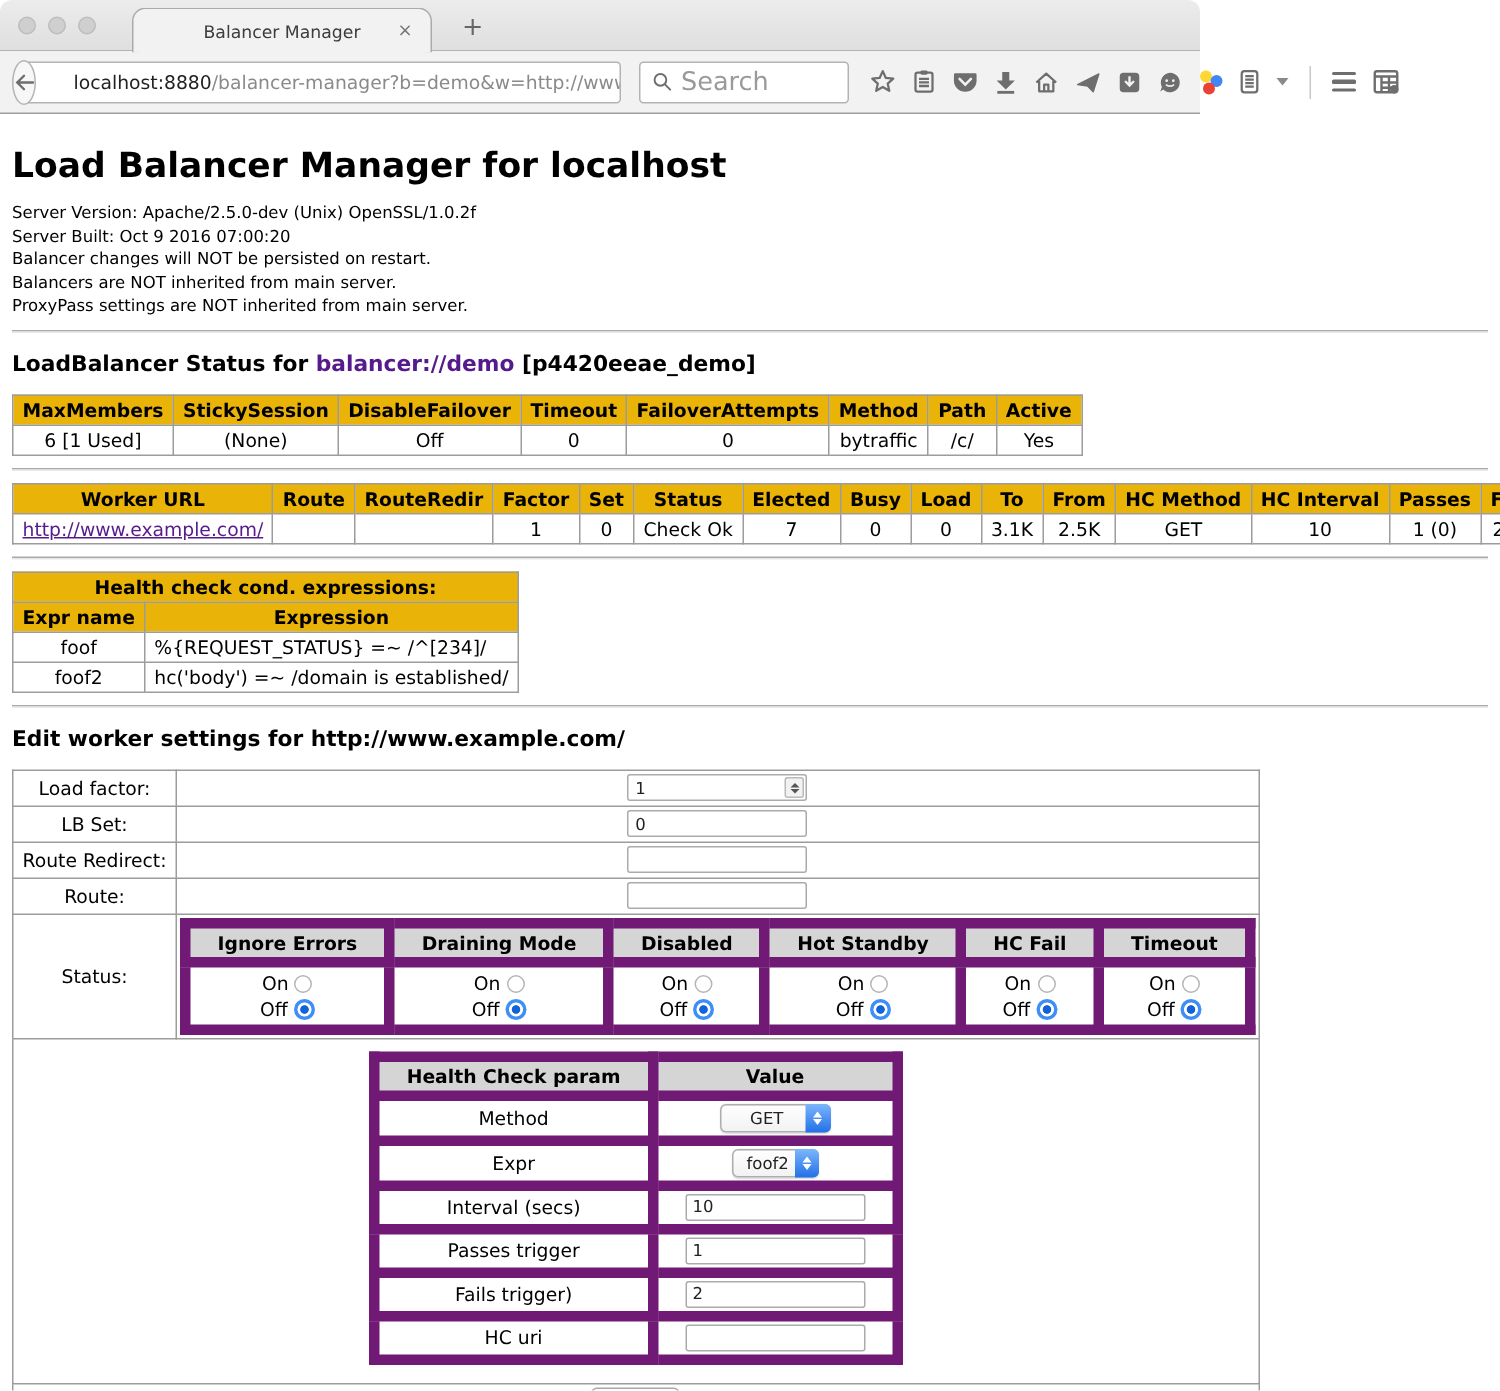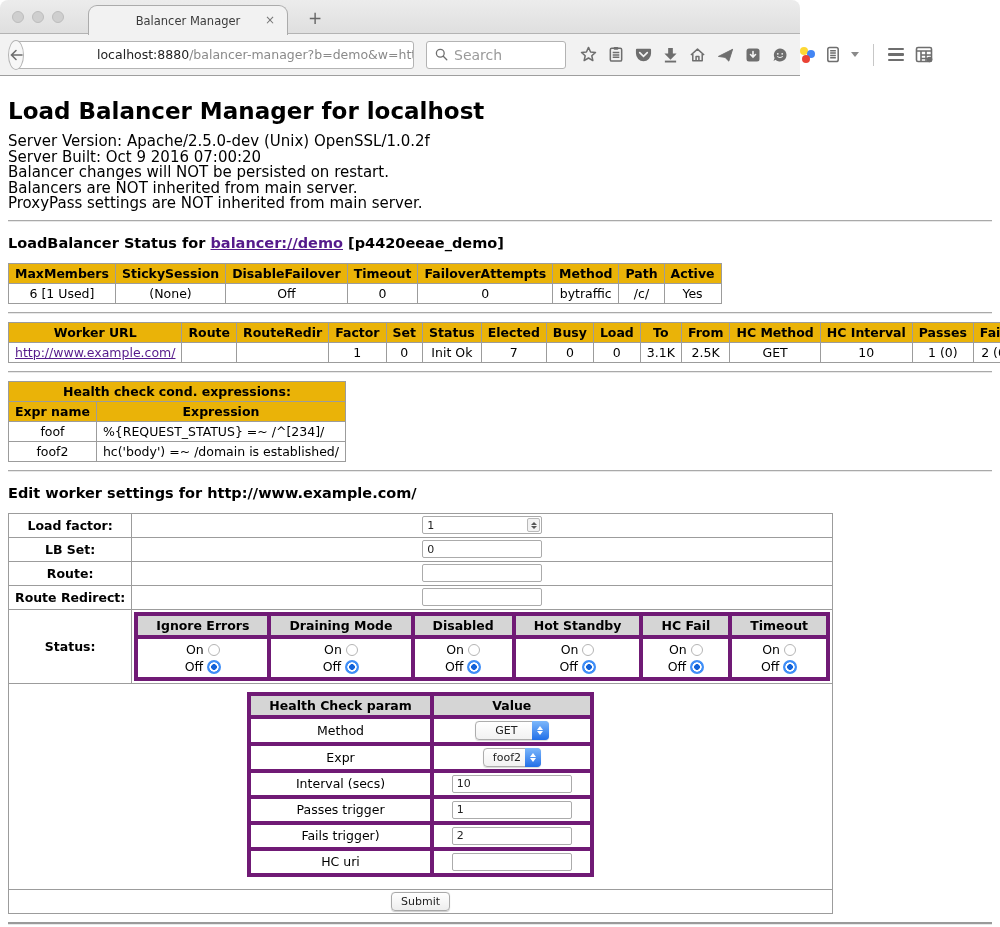--- a/index.html
+++ b/index.html
@@ -35,73 +35,73 @@
   .backbtn {
     width:30px; height:30px; border:1px solid #b3b3b3; border-radius:50%;
     background:#f7f7f7; display:flex; align-items:center; justify-content:center;
     margin-right:-16px; z-index:2;
   }
   .urlbar {
     height:28px; flex:0 0 400px; background:#fff; border:1px solid #b3b3b3;
     border-radius:3px; display:flex; align-items:center; padding:0 6px 0 22px;
     font-size:12.5px; color:#8a8a8a; overflow:hidden; white-space:nowrap;
   }
-  .urlbar .host { color:#222;margin-left:48px; }
+  .urlbar .host { color:#222; }
   .urlbar .sep { width:1px; height:18px; background:#d0d0d0; margin:0 7px 0 5px; }
   .urlbar .spacer { flex:1; }
   .searchbar {
     height:28px; flex:0 0 140px; background:#fff; border:1px solid #b3b3b3;
     border-radius:3px; display:flex; align-items:center; padding:0 8px; gap:6px;
-    font-size:14px; color:#9a9a9a;
+    font-size:17px; color:#9a9a9a;
   }
   .icons { display:flex; align-items:center; gap:11px; margin-left:8px; color:#6e6e6e; }
   .icons svg { display:block; }
   .caret { width:0; height:0; border-left:4px solid transparent; border-right:4px solid transparent; border-top:5px solid #8a8a8a; }
   .vsep { width:1px; height:22px; background:#c7c7c7; margin:0 3px; }
   .hamburger { display:flex; flex-direction:column; gap:3px; }
   .hamburger i { width:16px; height:2.5px; background:#6e6e6e; border-radius:1px; }
   .colors { position:relative; width:16px; height:16px; }
   .colors i { position:absolute; border-radius:50%; }
   .colors .c1 { width:8px; height:8px; background:#fdd835; left:1px; top:0; }
   .colors .c2 { width:8px; height:8px; background:#4285f4; right:0; top:3px; }
   .colors .c3 { width:8px; height:8px; background:#ea4335; left:3px; bottom:0; }
   
   .content { padding:0 8px; color:#000; }
   h1 { font-size:23px; margin:22px 0 10px 0; font-weight:bold; }
-  .info { font-size:15px; line-height:15.6px; margin-bottom:4px; }
+  .info { font-size:11px; line-height:15.6px; margin-bottom:4px; }
   hr { border:none; border-top:1px solid #a9a9a9; border-bottom:1px solid #e8e8e8; margin:8px 0; }
   hr.thick { border-top:2px solid #9a9a9a; }
   h3 { font-size:14.5px; margin:13px 0 12px 0; font-weight:bold; }
-  h3 a { color:#551a8b; text-decoration:underline; cursor:pointer; }
+  h3 a { color:#551a8b; cursor:pointer; }
   table.t { border-collapse:collapse; font-size:12.5px; margin:6px 0; }
   table.t th, table.t td { border:1px solid #9c9c9c; padding:2px 6px; text-align:center; white-space:nowrap; }
   table.t th { background:#eab308; font-weight:bold; }
   table.worker { width:984px; }
   table.worker td.url { text-align:left; }
   a.plain { color:#551a8b; text-decoration:underline; cursor:pointer; }
   table.hcexpr td.expr { text-align:left; }
   
   table.form { width:566px; margin-top:12px; }
   table.form > tbody > tr > td { height:24px; }
-  td.lbl { width:100px;font-weight:bold; }
+  td.lbl { width:100px; }
   input.txt {
     width:120px; height:18px; border:1px solid #ababab; border-radius:2px;
     font-size:11px; padding:1px 4px; font-family:inherit; background:#fff; color:#222;
   }
   .numwrap { position:relative; display:inline-block; }
   .numwrap .spin {
     position:absolute; right:2px; top:2px; width:13px; height:14px;
     border:1px solid #b9b9b9; background:#f2f2f2; border-radius:2px;
     display:flex; flex-direction:column; align-items:center; justify-content:center; gap:1px;
   }
   .numwrap .spin i { width:0; height:0; border-left:3px solid transparent; border-right:3px solid transparent; }
   .numwrap .spin .up { border-bottom:3.5px solid #555; }
   .numwrap .spin .dn { border-top:3.5px solid #555; }
   table.sub { border-collapse:collapse; font-size:12.5px; margin:2px; }
-  table.sub th, table.sub td { border:4px solid #701a75; padding:2px 18px; text-align:center; white-space:nowrap; }
+  table.sub th, table.sub td { border:7px solid #701a75; padding:2px 18px; text-align:center; white-space:nowrap; }
   table.sub th { background:#d5d5d5; }
   .onoff { line-height:17px; }
   .radio {
     display:inline-block; width:12px; height:12px; border-radius:50%;
     border:1px solid #b5b5b5; background:#fff; vertical-align:-2px; margin-left:4px;
   }
   .radio.sel {
     border:none; width:14px; height:14px; vertical-align:-3px;
     background:radial-gradient(circle at 50% 50%, #1262d8 0 2.6px, #ffffff 3.1px 4.4px, #3f8ef7 4.9px 100%);
   }
@@ -301,21 +301,21 @@
       <th>Passes</th>
       <th>Fails</th>
 
     </tr>
     <tr>
       <td class="url"><a class="plain">http://www.example.com/</a></td>
       <td></td>
       <td></td>
       <td>1</td>
       <td>0</td>
-      <td>Init Ok</td>
+      <td>Check Ok</td>
       <td>7</td>
       <td>0</td>
       <td>0</td>
       <td>3.1K</td>
       <td>2.5K</td>
       <td>GET</td>
       <td>10</td>
       <td>1 (0)</td>
       <td>2 (0)</td>
 
@@ -359,25 +359,25 @@
                 <i class="dn"></i>
               </span>
         </span>
       </td>
     </tr>
     <tr>
       <td class="lbl">LB Set:</td>
       <td><input class="txt" value="0" style=""></td>
     </tr>
     <tr>
+      <td class="lbl">Route Redirect:</td>
+      <td><input class="txt" value="" style=""></td>
+    </tr>
+    <tr>
       <td class="lbl">Route:</td>
-      <td><input class="txt" value="" style=""></td>
-    </tr>
-    <tr>
-      <td class="lbl">Route Redirect:</td>
       <td><input class="txt" value="" style=""></td>
     </tr>
     <tr>
       <td class="lbl">Status:</td>
       <td style="padding:0">
         <table class="sub">
           <tbody>
                 <tr>
             <th>Ignore Errors</th>
             <th>Draining Mode</th>

